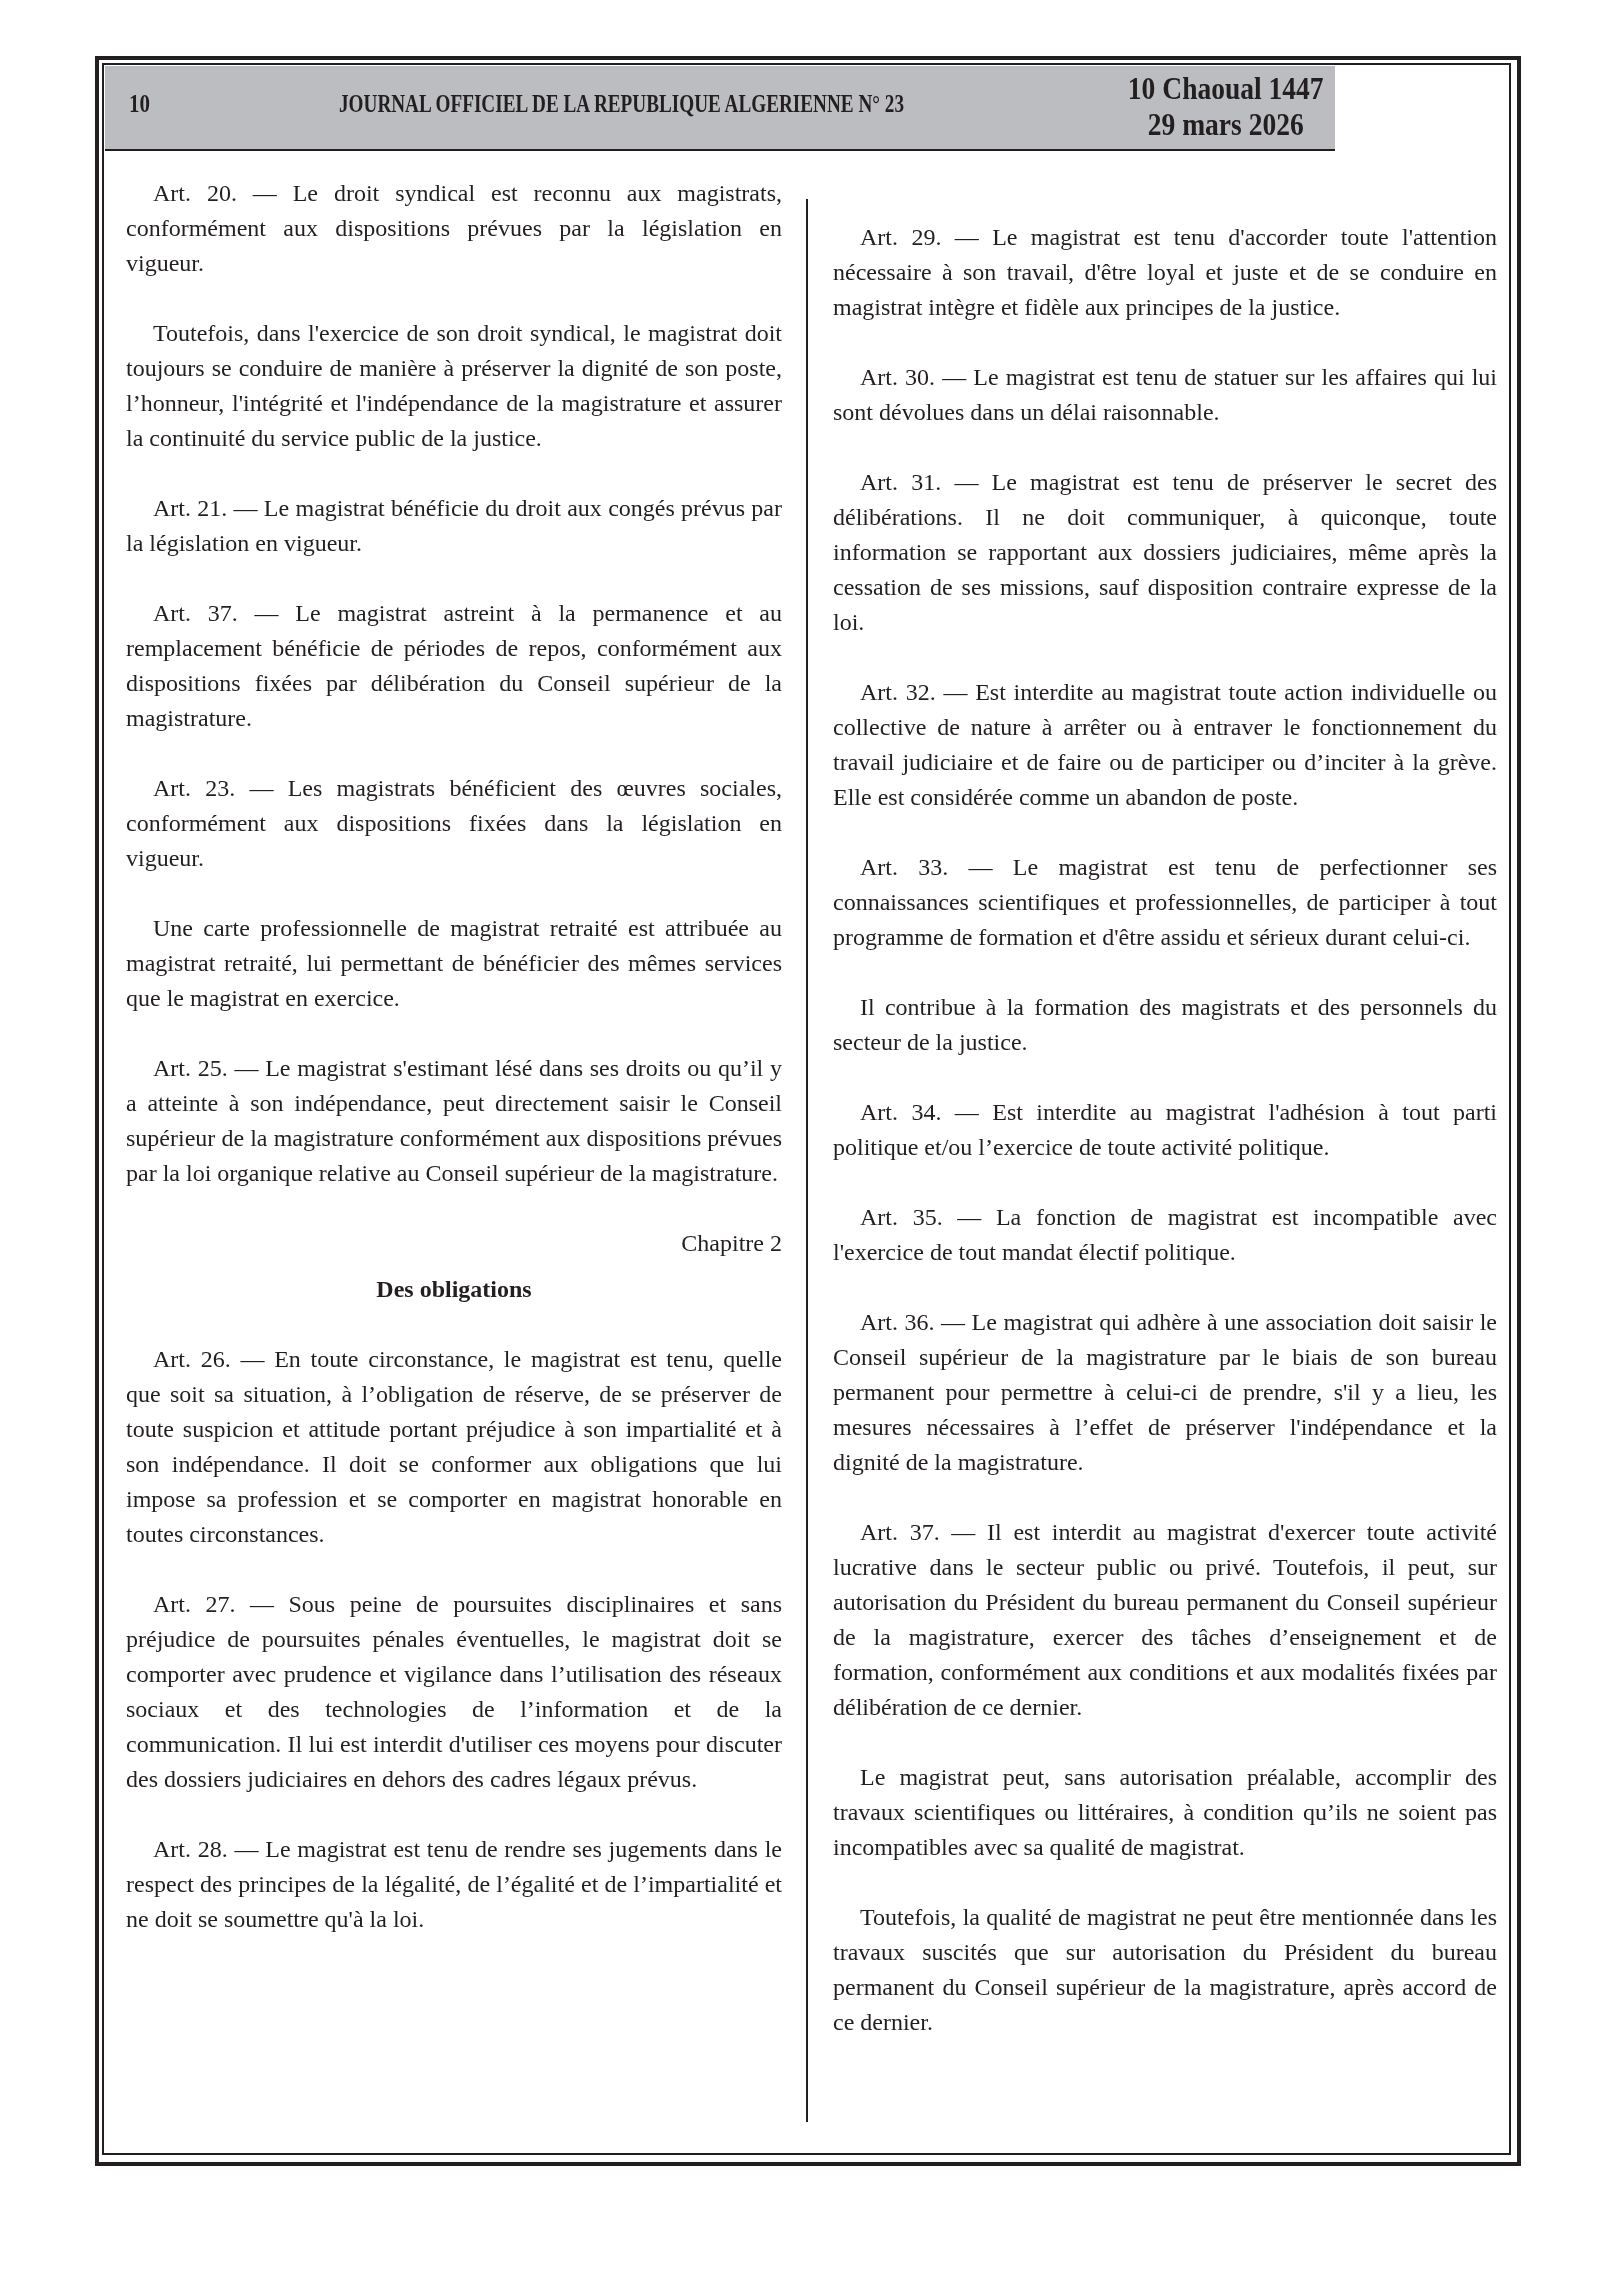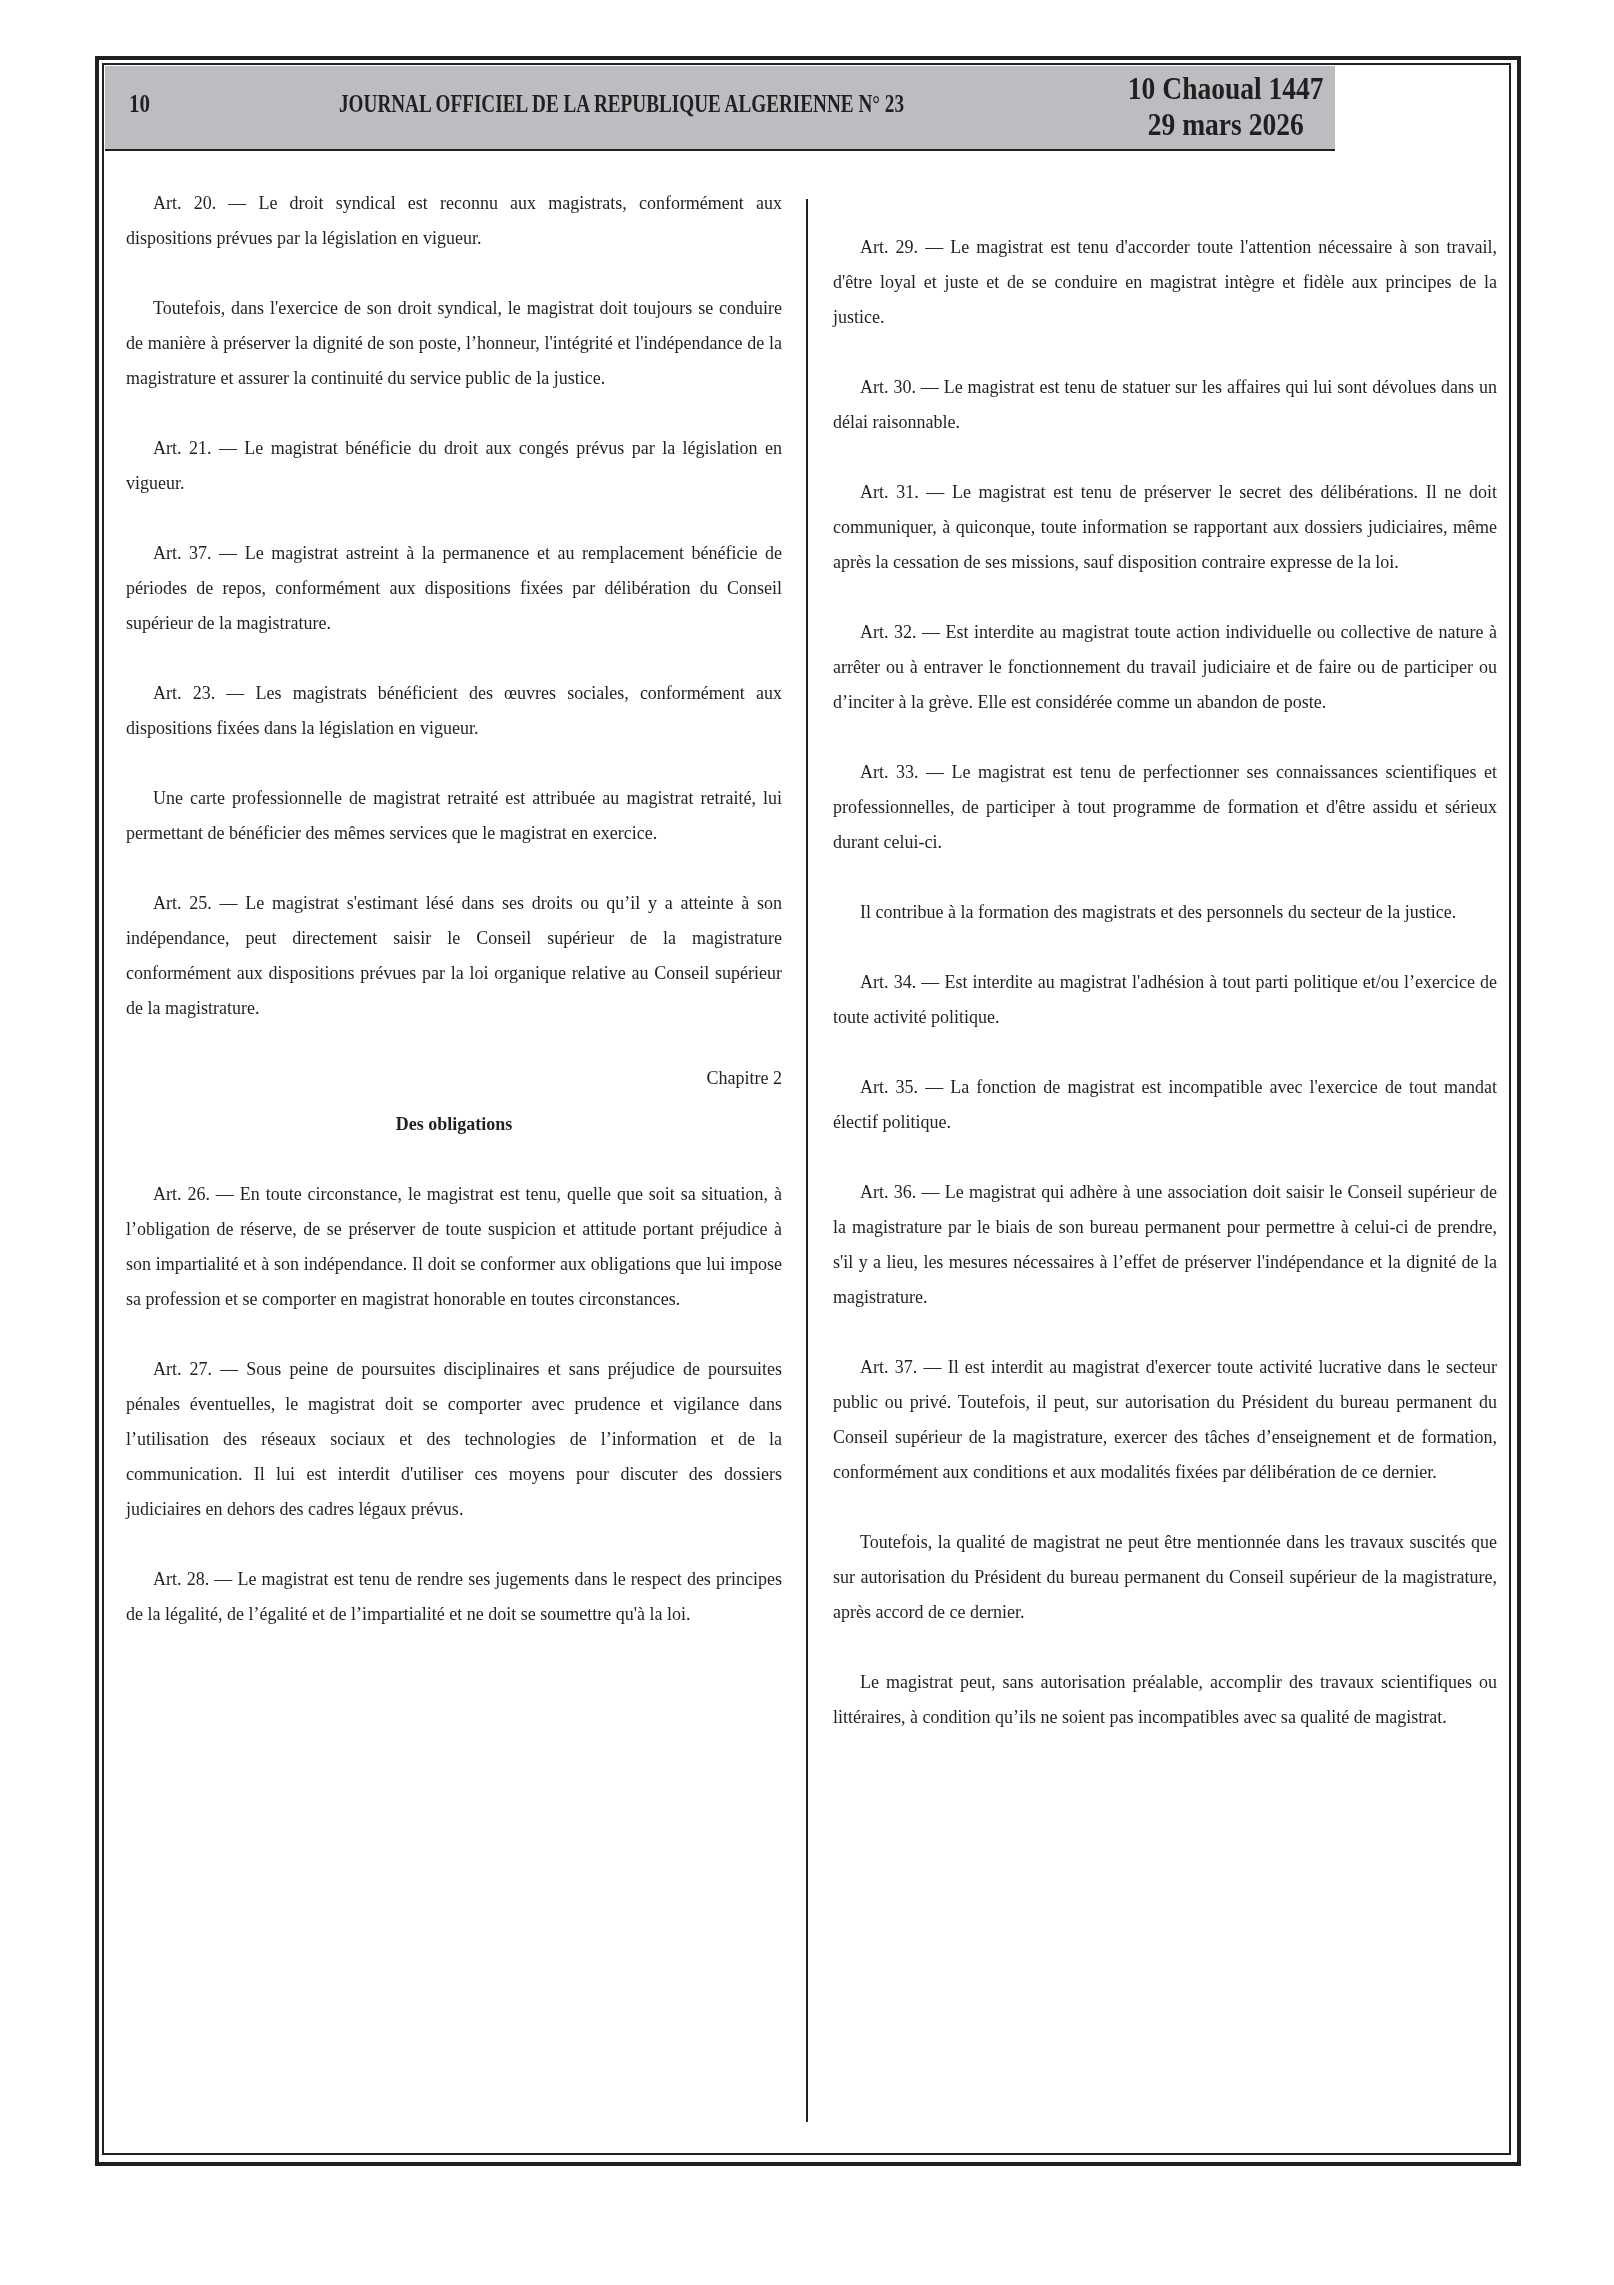--- a/index.html
+++ b/index.html
@@ -27,22 +27,22 @@
   .header .title {
     position: absolute; left: 234px; top: 24.4px; font-weight: bold; font-size: 24.4px;
     white-space: nowrap; transform: scaleX(0.787); transform-origin: left center;
   }
   .header .date {
     position: absolute; right: 11px; top: 3.6px; text-align: center;
     font-weight: bold; font-size: 32px; line-height: 36px;
   }
   .header .date span { display: block; transform: scaleX(0.86); transform-origin: right center; }
   .col {
-    position: absolute; top: 186px; width: 656px;
-    font-size: 18px; line-height: 35px; text-align: justify;
+    position: absolute; top: 176px; width: 656px;
+    font-size: 24px; line-height: 35px; text-align: justify;
   }
   .col.left { left: 126px; }
   .col.right { left: 833px; width: 664px; margin-top: 44px; }
   .col p { margin: 0 0 35px 0; text-indent: 27px; }
   .chapter-num { text-align: right; text-indent: 0 !important; margin: 0 0 11px 0 !important; }
   .chapter-title { text-align: center; text-indent: 0 !important; font-weight: bold; margin: 0 0 35px 0 !important; }
   .divider {
     position: absolute; left: 806px; top: 199px; width: 1.8px; height: 1923px; background: #231f20;
   }
 </style>
@@ -82,16 +82,16 @@
   <p>Art. 29. — Le magistrat est tenu d'accorder toute l'attention nécessaire à son travail, d'être loyal et juste et de se conduire en magistrat intègre et fidèle aux principes de la justice.</p>
   <p>Art. 30. — Le magistrat est tenu de statuer sur les affaires qui lui sont dévolues dans un délai raisonnable.</p>
   <p>Art. 31. — Le magistrat est tenu de préserver le secret des délibérations. Il ne doit communiquer, à quiconque, toute information se rapportant aux dossiers judiciaires, même après la cessation de ses missions, sauf disposition contraire expresse de la loi.</p>
   <p>Art. 32. — Est interdite au magistrat toute action individuelle ou collective de nature à arrêter ou à entraver le fonctionnement du travail judiciaire et de faire ou de participer ou d’inciter à la grève. Elle est considérée comme un abandon de poste.</p>
   <p>Art. 33. — Le magistrat est tenu de perfectionner ses connaissances scientifiques et professionnelles, de participer à tout programme de formation et d'être assidu et sérieux durant celui-ci.</p>
   <p>Il contribue à la formation des magistrats et des personnels du secteur de la justice.</p>
   <p>Art. 34. — Est interdite au magistrat l'adhésion à tout parti politique et/ou l’exercice de toute activité politique.</p>
   <p>Art. 35. — La fonction de magistrat est incompatible avec l'exercice de tout mandat électif politique.</p>
   <p>Art. 36. — Le magistrat qui adhère à une association doit saisir le Conseil supérieur de la magistrature par le biais de son bureau permanent pour permettre à celui-ci de prendre, s'il y a lieu, les mesures nécessaires à l’effet de préserver l'indépendance et la dignité de la magistrature.</p>
   <p>Art. 37. — Il est interdit au magistrat d'exercer toute activité lucrative dans le secteur public ou privé. Toutefois, il peut, sur autorisation du Président du bureau permanent du Conseil supérieur de la magistrature, exercer des tâches d’enseignement et de formation, conformément aux conditions et aux modalités fixées par délibération de ce dernier.</p>
+  <p>Le magistrat peut, sans autorisation préalable, accomplir des travaux scientifiques ou littéraires, à condition qu’ils ne soient pas incompatibles avec sa qualité de magistrat.</p>
   <p>Toutefois, la qualité de magistrat ne peut être mentionnée dans les travaux suscités que sur autorisation du Président du bureau permanent du Conseil supérieur de la magistrature, après accord de ce dernier.</p>
-  <p>Le magistrat peut, sans autorisation préalable, accomplir des travaux scientifiques ou littéraires, à condition qu’ils ne soient pas incompatibles avec sa qualité de magistrat.</p>
 </div>
 
 
 </body></html>

